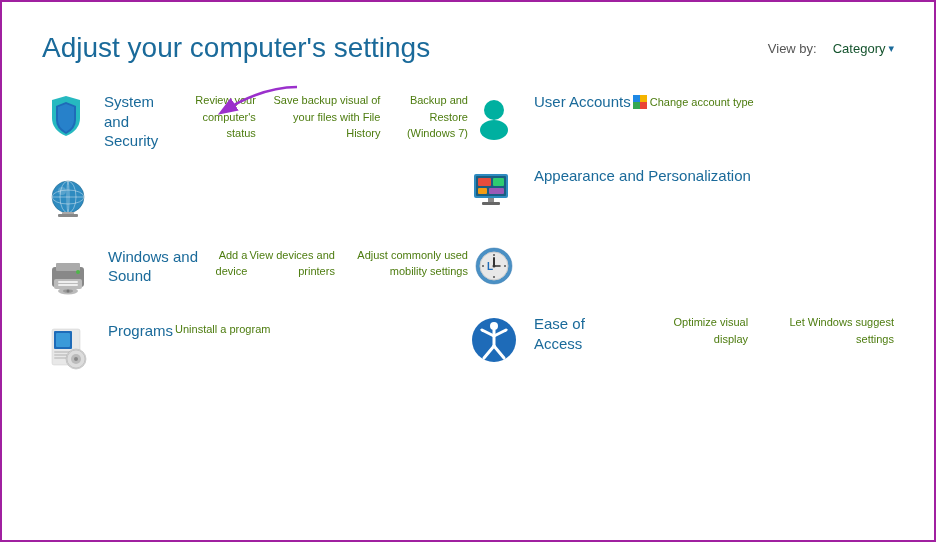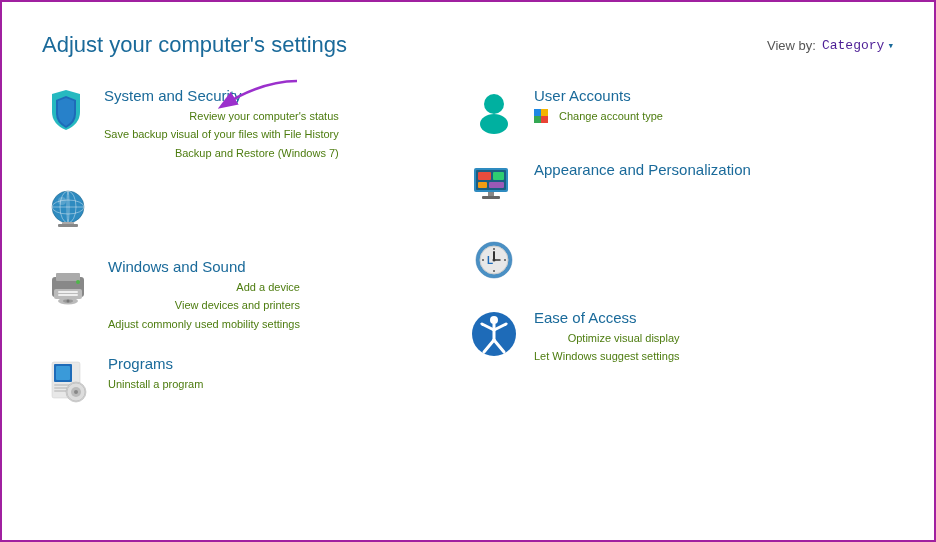--- a/index.html
+++ b/index.html
@@ -15,39 +15,38 @@
       padding: 30px 40px;
       position: relative;
     }
     .header {
       display: flex;
       justify-content: space-between;
       align-items: center;
       margin-bottom: 28px;
     }
     .page-title {
-      font-size: 22px;
+      font-size: 28px;
       color: #1a6a9a;
       font-weight: 400;
     }
     .view-by {
       display: flex;
       align-items: center;
-      gap: 6px;
+      gap: 16px;
       font-size: 13px;
       color: #444;
     }
     .view-by-label { color: #555; }
     .view-by-value {
-      color: #4c1d95;
+      color: #14532d;
       cursor: pointer;
       display: flex;
       align-items: center;
       gap: 3px;
-      font-family: Liberation Mono, monospace;
     }
     .view-by-value::after {
       content: '▾';
       font-size: 11px;
       color: #1a6a9a;
     }
     .content {
       display: grid;
       grid-template-columns: 1fr 1fr;
       gap: 0;
@@ -60,21 +59,21 @@
       cursor: pointer;
     }
     .icon-area {
       width: 52px;
       height: 52px;
       flex-shrink: 0;
       display: flex;
       align-items: center;
       justify-content: center;
     }
-    .text-area { display: flex; flex-direction: column; gap: 2px; }
+    .text-area { display: flex; flex-direction: row; gap: 2px; }
     .category-title {
       font-size: 15px;
       color: #1a6a9a;
       font-weight: 400;
       line-height: 1.3;
       cursor: pointer;
     }
     .category-link {
       font-size: 11px;
       color: #4d7c0f;
@@ -218,21 +217,21 @@
         <div class="icon-area">
           <svg viewBox="0 0 48 48" xmlns="http://www.w3.org/2000/svg" width="48" height="48">
 
             <circle cx="24" cy="16" r="10" fill="#00b0a0"></circle>
 
             <ellipse cx="24" cy="36" rx="14" ry="10" fill="#00b0a0"></ellipse>
           </svg>
         </div>
         <div class="text-area">
           <span class="category-title">User Accounts</span>
-          <span class="category-link" style="display:flex;align-items:center;gap:11px;">
+          <span class="category-link" style="display:flex;align-items:center;gap:3px;">
             <svg width="14" height="14" viewBox="0 0 14 14">
               <rect x="0" y="0" width="7" height="7" fill="#1e88e5"></rect>
               <rect x="7" y="0" width="7" height="7" fill="#f4b400"></rect>
               <rect x="0" y="7" width="7" height="7" fill="#34a853"></rect>
               <rect x="7" y="7" width="7" height="7" fill="#ea4335"></rect>
             </svg>
             <span>Change account type</span>
           </span>
         </div>
       </div>

